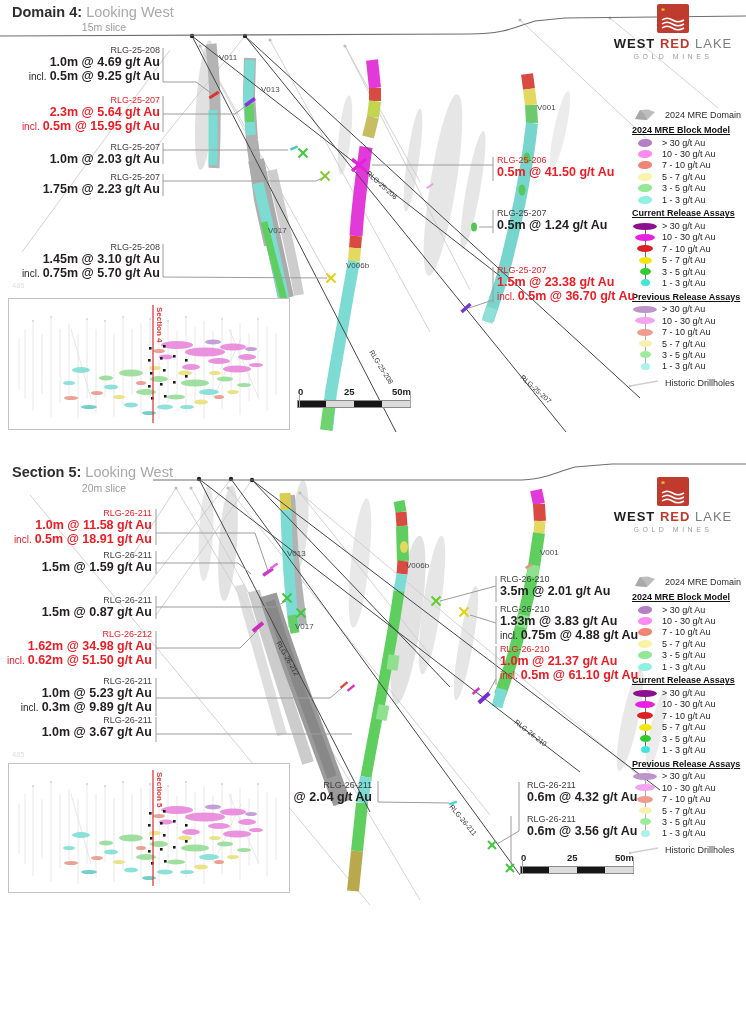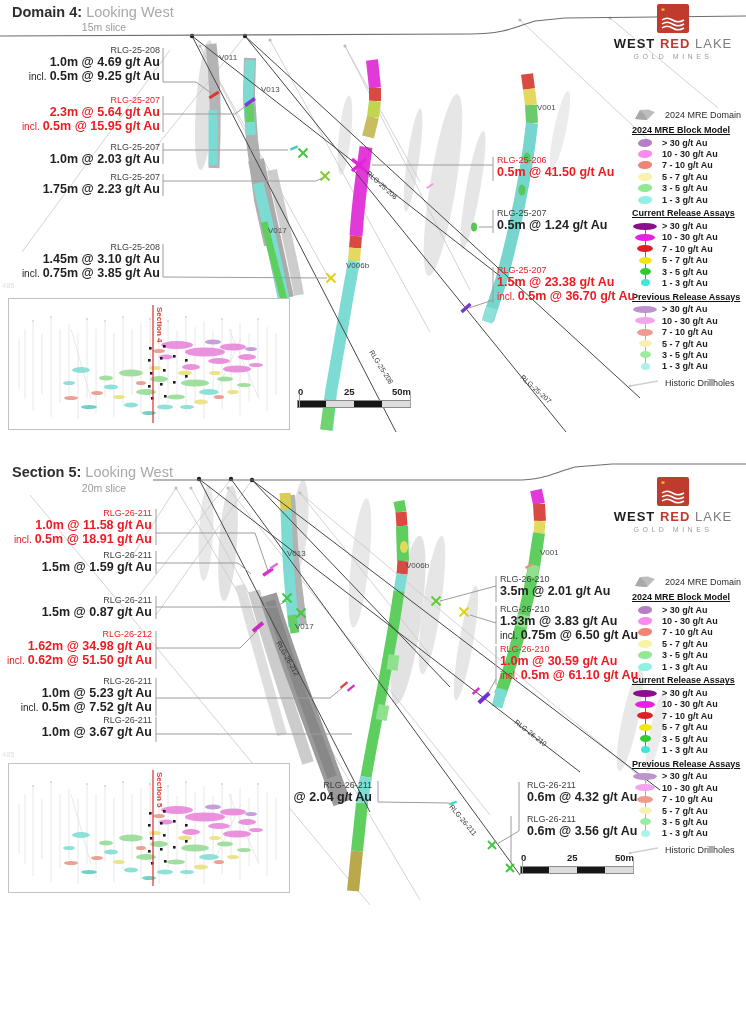--- a/index.html
+++ b/index.html
@@ -14,21 +14,21 @@
   .subtitle{position:absolute;left:52px;width:104px;text-align:center;font-size:10.5px;color:#9b9b9b}
   .logo{position:absolute;left:600px;width:146px;text-align:center}
   .logo-sq{display:block;margin:0 auto}
   .logo-line1{font-size:13px;font-weight:bold;letter-spacing:1px;color:#1f1f1f;margin-top:3px;white-space:nowrap}
   .logo-line1 .red{color:#bf3b2d}
   .logo-line1 .lake{color:#7d7d7d;font-weight:normal}
   .logo-line2{font-size:7px;letter-spacing:3.5px;color:#9d9d9d;margin-top:2px}
   .legend{position:absolute;left:628px;width:118px}
   .leg-domain{display:flex;align-items:center;gap:3px;font-size:9px;color:#2c2c2c;margin-bottom:4px}
   .leg-h{font-size:9px;font-weight:bold;color:#111;text-decoration:underline;margin:3px 0 2px 4px;white-space:nowrap}
-  .leg-item{display:flex;align-items:center;height:11.4px;font-size:9px;font-weight:bold;color:#1c1c1c;white-space:nowrap}
+  .leg-item{display:flex;align-items:center;height:11.4px;font-size:9px;font-weight:normal;color:#1c1c1c;white-space:nowrap}
   .leg-ic{width:34px;flex:0 0 34px;display:flex;justify-content:center;align-items:center}
   .blob{width:14px;height:8px;border-radius:60% 45% 55% 50%}
   .assay-wrap{position:relative}
   .assay-wrap.cur::before{content:"";position:absolute;left:16.5px;top:3px;bottom:3px;width:1px;background:#6f6f6f}
   .assay-wrap.prev::before{content:"";position:absolute;left:16.5px;top:3px;bottom:3px;width:1px;background:#b0b0b0}
   .pill{height:7px;border-radius:50%;position:relative}
   .leg-hist{display:flex;align-items:center;gap:3px;font-size:9px;color:#2c2c2c;margin-top:5px}
   .ann{position:absolute;line-height:1}
   .ann .hole{font-size:9px;color:#3f3f3f;line-height:10px;margin-bottom:1px;white-space:nowrap}
   .ann .ln{font-size:12.5px;font-weight:bold;color:#231f20;line-height:13.5px;white-space:nowrap}
@@ -38,21 +38,21 @@
   .ra{text-align:right}
   .inset{position:absolute;left:8px;width:280px;height:130px;background:#fff;border:1px solid #c2c2c2}
   .scalebar{position:absolute;width:122px}
   .sb-labels{position:relative;height:11px;font-size:9.5px;font-weight:bold;color:#222}
   .sb-labels span{position:absolute;top:0}
   .sb-bar{display:flex;margin-top:4px;height:6px;width:112px;outline:0.5px solid #8a8a8a}
   .sb-bar span{width:28px;height:6px}
   .sb-b{background:#161616}
   .sb-w{background:#dcdcdc}
   .sb-tick{position:absolute;width:1px;height:13px;background:#a5a5a5;top:8px}
-  .elev{position:absolute;left:2px;font-size:7.5px;color:#e0e0e0}
+  .elev{position:absolute;left:12px;font-size:7.5px;color:#e0e0e0}
   svg text{font-family:"Liberation Sans",sans-serif}
 </style>
 </head>
 <body>
 
 <svg width="0" height="0" style="position:absolute">
 <defs>
 <g id="inset-scene">
   <g stroke="#e2e2e2" stroke-width="0.8">
     <line x1="16" y1="30" x2="16" y2="100"></line>
@@ -473,21 +473,21 @@
     <div class="hole">RLG-25-207</div>
     <div class="ln"><span class="pre"></span><span>1.0m @ 2.03 g/t Au</span></div>
   </div>
   <div class="ann ra" style="left:0;top:172px;width:160px">
     <div class="hole">RLG-25-207</div>
     <div class="ln"><span class="pre"></span><span>1.75m @ 2.23 g/t Au</span></div>
   </div>
   <div class="ann ra" style="left:0;top:242px;width:160px">
     <div class="hole">RLG-25-208</div>
     <div class="ln"><span class="pre"></span><span>1.45m @ 3.10 g/t Au</span></div>
-    <div class="ln"><span class="pre">incl.</span><span>0.75m @ 3.85 g/t Au</span></div>
+    <div class="ln"><span class="pre">incl.</span><span>0.75m @ 5.70 g/t Au</span></div>
   </div>
   <div class="ann red" style="left:497px;top:155px">
     <div class="hole">RLG-25-206</div>
     <div class="ln"><span class="pre"></span><span>0.5m @ 41.50 g/t Au</span></div>
   </div>
   <div class="ann" style="left:497px;top:208px">
     <div class="hole">RLG-25-207</div>
     <div class="ln"><span class="pre"></span><span>0.5m @ 1.24 g/t Au</span></div>
   </div>
   <div class="ann red" style="left:497px;top:265px">
@@ -844,38 +844,38 @@
     <div class="ln"><span class="pre"></span><span>1.5m @ 0.87 g/t Au</span></div>
   </div>
   <div class="ann ra red" style="left:0;top:174px;width:152px">
     <div class="hole">RLG-26-212</div>
     <div class="ln"><span class="pre"></span><span>1.62m @ 34.98 g/t Au</span></div>
     <div class="ln"><span class="pre">incl.</span><span>0.62m @ 51.50 g/t Au</span></div>
   </div>
   <div class="ann ra" style="left:0;top:221px;width:152px">
     <div class="hole">RLG-26-211</div>
     <div class="ln"><span class="pre"></span><span>1.0m @ 5.23 g/t Au</span></div>
-    <div class="ln"><span class="pre">incl.</span><span>0.5m @ 7.52 g/t Au</span></div>
+    <div class="ln"><span class="pre">incl.</span><span>0.3m @ 9.89 g/t Au</span></div>
   </div>
   <div class="ann ra" style="left:0;top:260px;width:152px">
     <div class="hole">RLG-26-211</div>
     <div class="ln"><span class="pre"></span><span>1.0m @ 3.67 g/t Au</span></div>
   </div>
   <div class="ann" style="left:500px;top:119px">
     <div class="hole">RLG-26-210</div>
     <div class="ln"><span class="pre"></span><span>3.5m @ 2.01 g/t Au</span></div>
   </div>
   <div class="ann" style="left:500px;top:149px">
     <div class="hole">RLG-26-210</div>
     <div class="ln"><span class="pre"></span><span>1.33m @ 3.83 g/t Au</span></div>
-    <div class="ln"><span class="pre">incl.</span><span>0.75m @ 6.50 g/t Au</span></div>
+    <div class="ln"><span class="pre">incl.</span><span>0.75m @ 4.88 g/t Au</span></div>
   </div>
   <div class="ann red" style="left:500px;top:189px">
     <div class="hole">RLG-26-210</div>
-    <div class="ln"><span class="pre"></span><span>1.0m @ 30.59 g/t Au</span></div>
+    <div class="ln"><span class="pre"></span><span>1.0m @ 21.37 g/t Au</span></div>
     <div class="ln"><span class="pre">incl.</span><span>0.5m @ 61.10 g/t Au</span></div>
   </div>
   <div class="ann ra" style="left:220px;top:325px;width:152px">
     <div class="hole">RLG-26-211</div>
     <div class="ln"><span class="pre"></span><span>1.0m @ 2.04 g/t Au</span></div>
   </div>
   <div class="ann" style="left:527px;top:325px">
     <div class="hole">RLG-26-211</div>
     <div class="ln"><span class="pre"></span><span>0.6m @ 4.32 g/t Au</span></div>
   </div>

